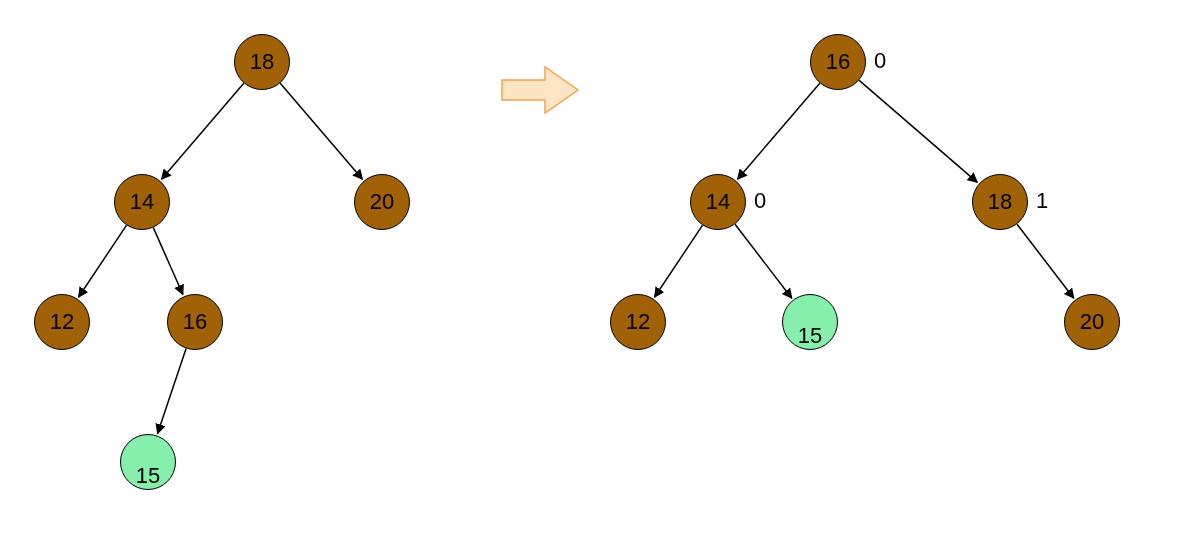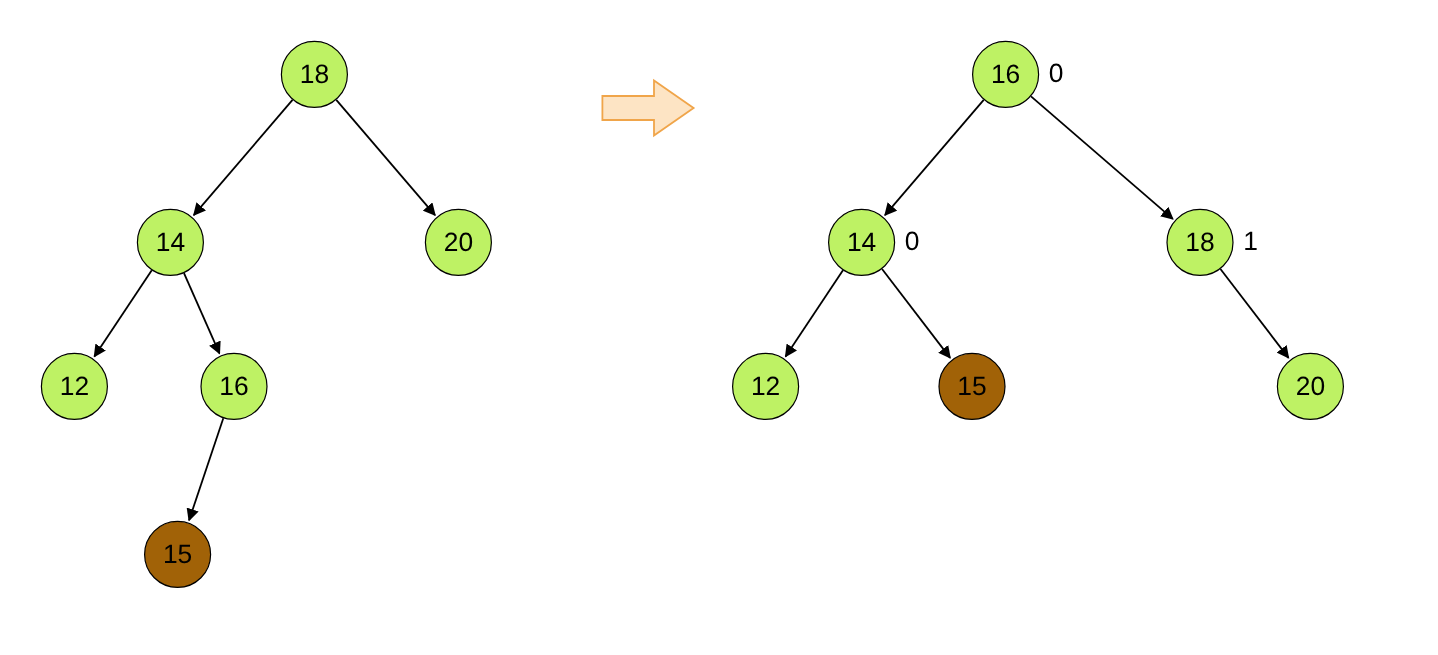--- a/index.html
+++ b/index.html
@@ -12,28 +12,29 @@
     font-size: 22px;
     color: #000;
     position: relative;
   }
   .node {
     position: absolute;
     width: 56px;
     height: 56px;
     border: 1.5px solid #000;
     border-radius: 50%;
-    background: #bef264;
+    background: #a16207;
     display: flex;
     align-items: center;
     justify-content: center;
     box-sizing: border-box;
   }
   .node.hl {
-    background: #a16207;
+    background: #86efac;
+    align-items: flex-end;
   }
   .label {
     position: absolute;
     font-size: 22px;
   }
   svg.edges {
     position: absolute;
     left: 0; top: 0;
     width: 1198px;
     height: 546px;

